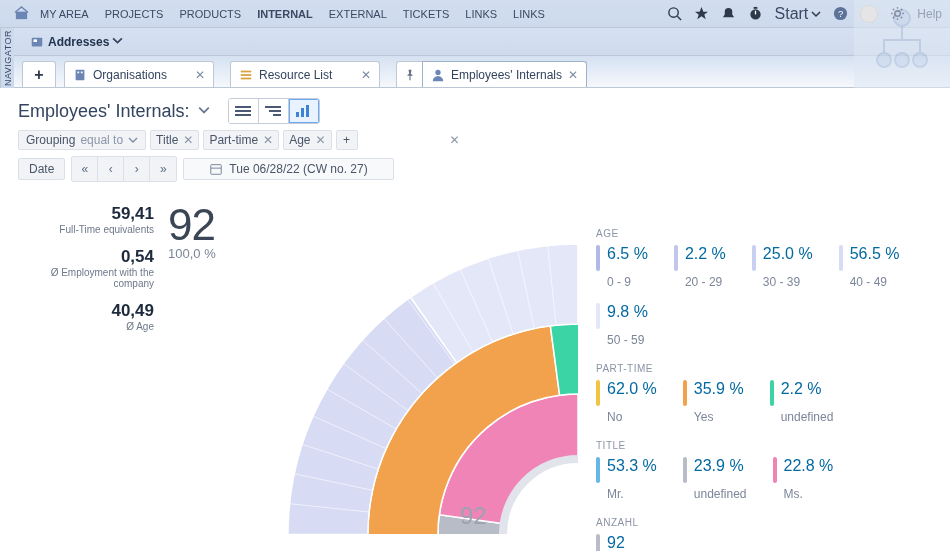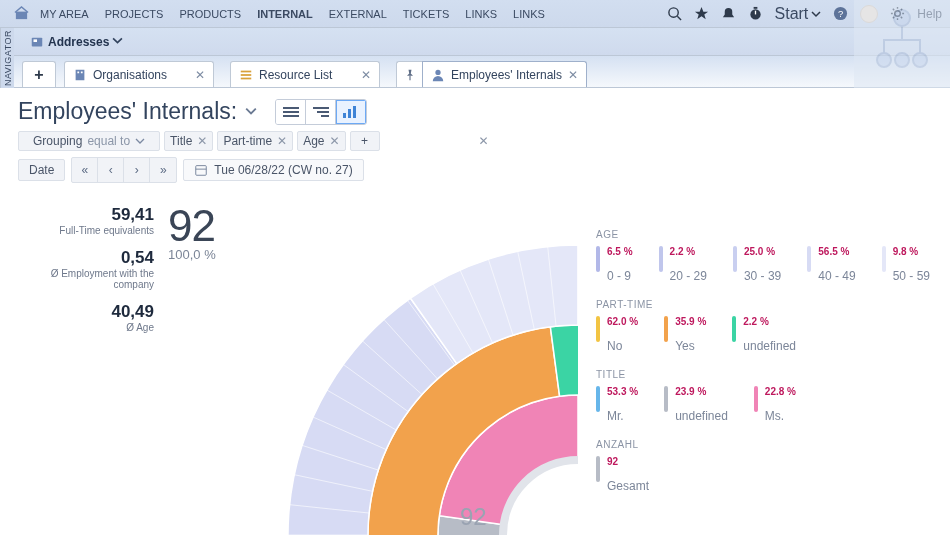--- a/index.html
+++ b/index.html
@@ -48,63 +48,63 @@
   .tab.active{background:#fff;border-color:#9fb0cb}
   .tab.active .label{font-weight:500}
   .tab-pair{display:flex;align-items:flex-end}
   .pin-tab{width:26px;height:26px;border:1px solid var(--tab-brd);border-bottom:none;border-right:none;
     background:#fff;border-radius:3px 0 0 0;display:flex;align-items:center;justify-content:center;
     font-size:12px;color:#5d6c85}
   .pin-tab + .tab{border-radius:0 3px 0 0}
   
   .page{position:relative;padding:10px 14px 0 18px}
   .h-row{display:flex;align-items:center;gap:8px;margin-bottom:6px}
-  .h-title{font-size:23px;color:#33445e}
+  .h-title{font-size:18px;color:#33445e}
   .h-dd{cursor:pointer;color:#6b7a93}
   .view-toggle{display:flex;border:1px solid #c4ccd9;border-radius:3px;overflow:hidden;margin-left:10px}
   .view-toggle .vbtn{width:30px;height:24px;display:flex;align-items:center;justify-content:center;
     border-right:1px solid #c4ccd9;cursor:pointer;background:#fff}
   .view-toggle .vbtn:last-child{border-right:none}
   .view-toggle .vbtn.active{background:#e9f2ff;box-shadow:inset 0 0 0 1px #6ca9f5}
   .view-toggle svg{width:16px;height:12px}
   .chips-row{display:flex;align-items:center;gap:4px;margin-bottom:6px}
   .chip{display:flex;align-items:center;gap:5px;background:#f1f3f7;border:1px solid #dbe0e8;
-    padding:2px 14px;border-radius:2px;font-size:12px;color:#4a5568}
+    padding:2px 7px;border-radius:2px;font-size:12px;color:#4a5568}
   .chip .x{cursor:pointer;color:#8b96a8}
   .chip.pill{padding:2px 5px}
   .chip.add{width:22px;justify-content:center;cursor:pointer}
   .chip.ghost{background:transparent;border-color:transparent}
   .date-row{display:flex;align-items:center;gap:6px;margin-bottom:8px;font-size:12px;color:#4a5568}
   .date-lbl{background:#f1f3f7;border:1px solid #dbe0e8;padding:3px 10px;border-radius:2px}
   .pager{display:flex;align-items:center;gap:0;border:1px solid #dbe0e8;border-radius:2px;background:#f1f3f7}
   .pager .pbtn{width:26px;height:24px;display:flex;align-items:center;justify-content:center;
     cursor:pointer;color:#5d6c85;border-right:1px solid #dbe0e8}
   .pager .pbtn:last-child{border-right:none}
   .date-val{display:flex;align-items:center;gap:6px;border:1px solid #dbe0e8;background:#f8f9fb;
-    padding:3px 10px;border-radius:2px}
+    padding:3px 25px;border-radius:2px}
   .date-val .cal{color:#6b7a93}
   
   .dash{position:relative;display:flex;margin-top:12px;height:360px}
   .kpi-col{width:150px;text-align:right;padding-right:14px;padding-top:10px}
   .kpi{margin-bottom:12px}
   .kpi .v{font-size:17px;font-weight:700;color:#1e2a3d}
   .kpi .l{font-size:10px;color:#6e788b}
   .big-col{width:110px;padding-top:6px}
   .big-col .big{font-size:44px;font-weight:300;color:#3a4556;letter-spacing:-1px}
   .big-col .pct{font-size:13px;color:#7b8597;margin-top:-4px}
   .sun-wrap{position:relative;width:300px;height:340px;overflow:hidden}
   .sun-wrap svg{position:absolute;left:0;bottom:-300px}
   .center-num{position:absolute;left:182px;bottom:4px;font-size:24px;color:#9aa3b2}
   .legend-col{flex:1;padding-left:18px;padding-top:34px;font-size:12px}
   .lg-group{margin-bottom:16px}
   .lg-title{font-size:10px;letter-spacing:.5px;color:#8b94a5;margin-bottom:6px}
   .lg-items{display:flex;flex-wrap:wrap;gap:14px 26px}
   .lg-item{display:flex;align-items:flex-start;gap:7px}
   .swatch{width:4px;height:26px;border-radius:2px;flex-shrink:0}
-  .lg-item .pct{font-weight:700;color:#be185d;font-size:10px}
+  .lg-item .pct{font-weight:400;color:#0369a1;font-size:16px}
   .lg-item .lbl{color:#7c8699;font-size:12px;margin-top:12px}
   
   .wm{position:absolute;right:0;top:0;width:96px;height:88px;opacity:.55;
     background:#dfe8f4}
   .wm svg{width:96px;height:88px}
 </style>
 </head>
 <body>
 
 <div class="topbar">

